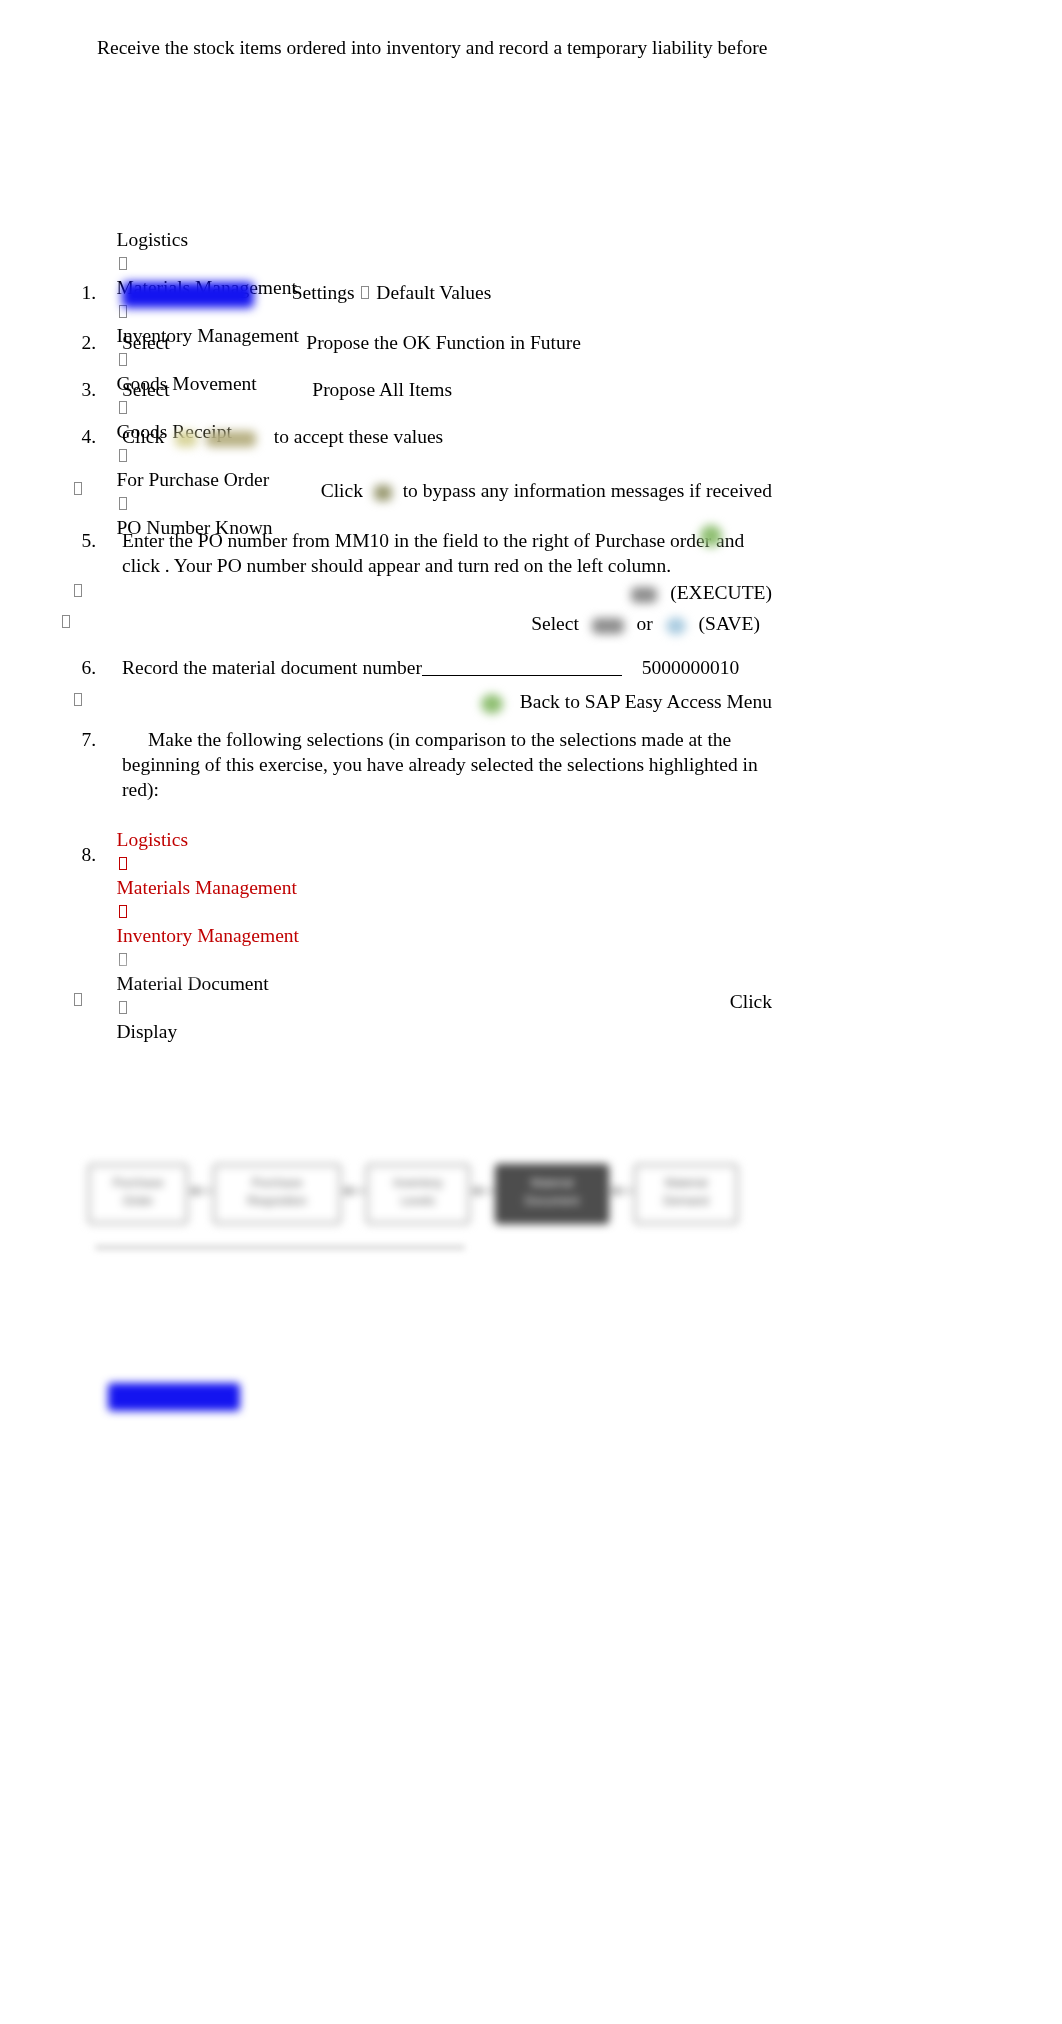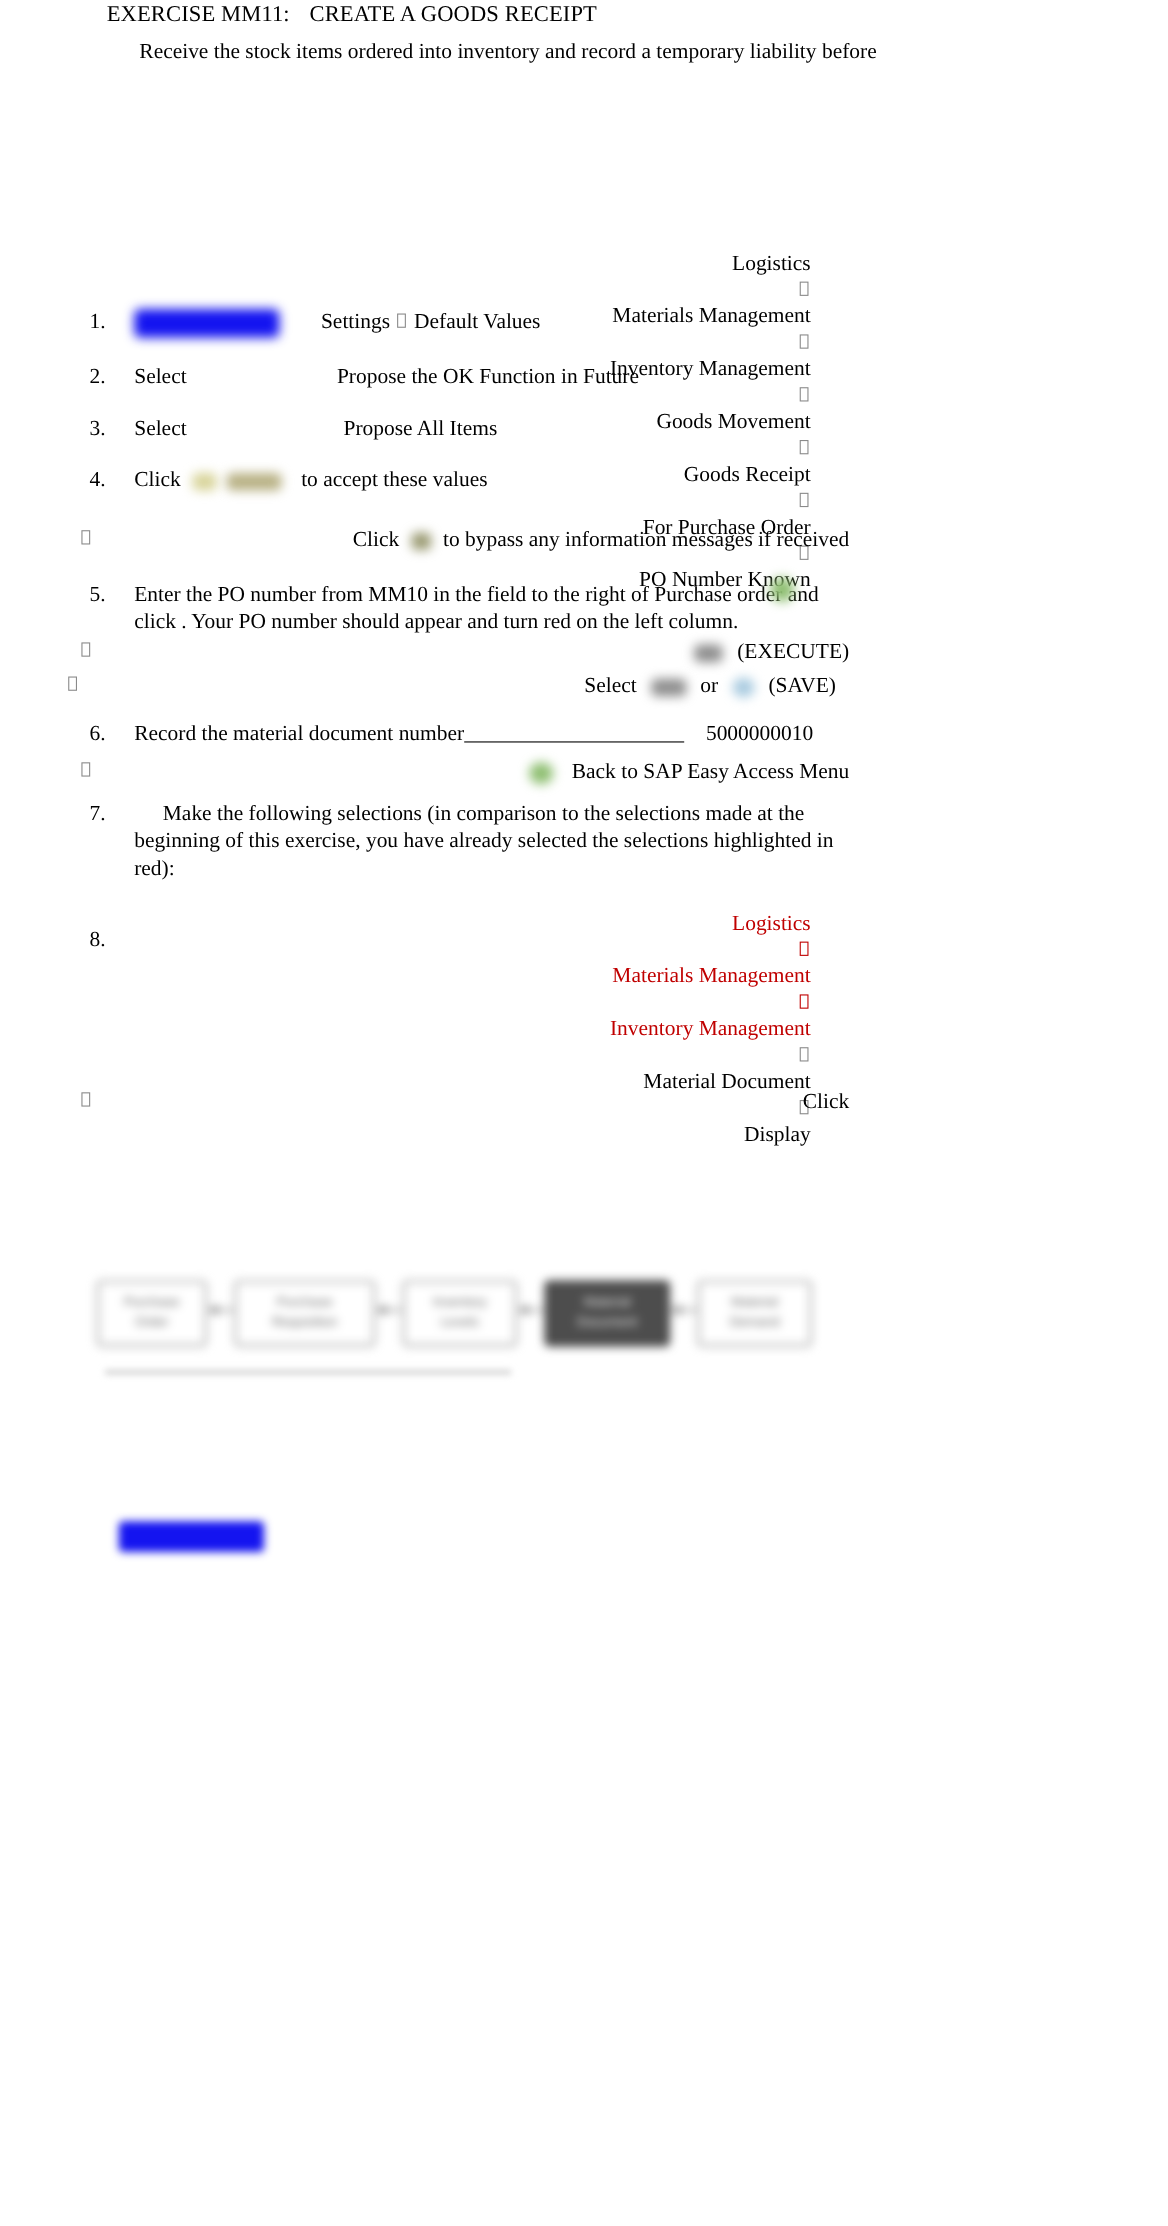--- a/index.html
+++ b/index.html
@@ -23,21 +23,20 @@
     height: 2024px;
   }
 
   
   .blk {
     position: absolute;
     font-size: 19.5px;
     line-height: 25px;
     color: #000;
     white-space: pre-wrap;
-    text-align: right;
   }
 
   .title {
     position: absolute;
     left: 97px;
     top: 0px;
     font-size: 20.5px;
     line-height: 26px;
     letter-spacing: 0.1px;
   }
@@ -214,23 +213,20 @@
     position: absolute;
     filter: blur(6px);
     border-radius: 50%;
   }
 </style>
 </head>
 <body>
 
 <div class="page">
 
-  <div class="title">
-    <span>EXERCISE MM11:</span><span class="sp"></span><span>CREATE A GOODS RECEIPT</span>
-  </div>
 
   <div class="blk intro1">Receive the stock items ordered into inventory and record a temporary liability before</div>
 
   <div class="blk navpath">
     <span>Logistics</span>
     <span class="tofu"></span>
     <span>Materials Management</span>
     <span class="tofu"></span>
     <span>Inventory Management</span>
     <span class="tofu"></span>

